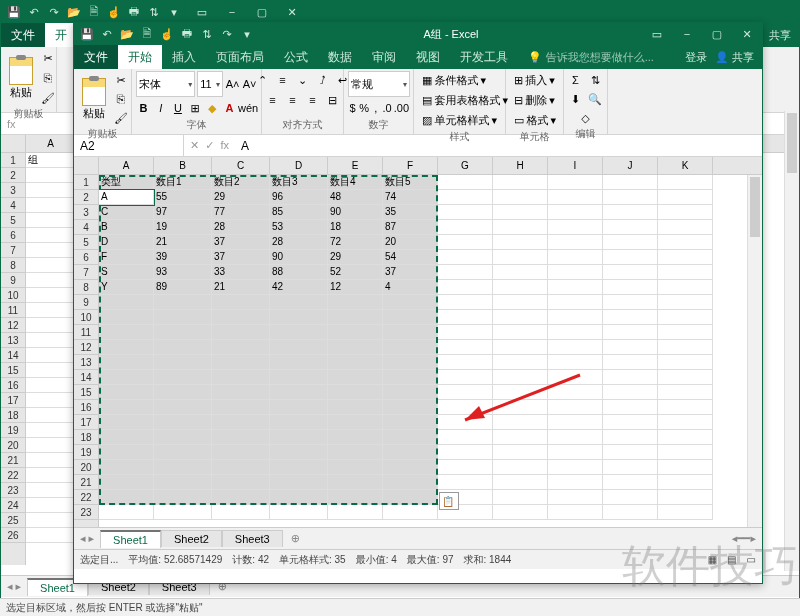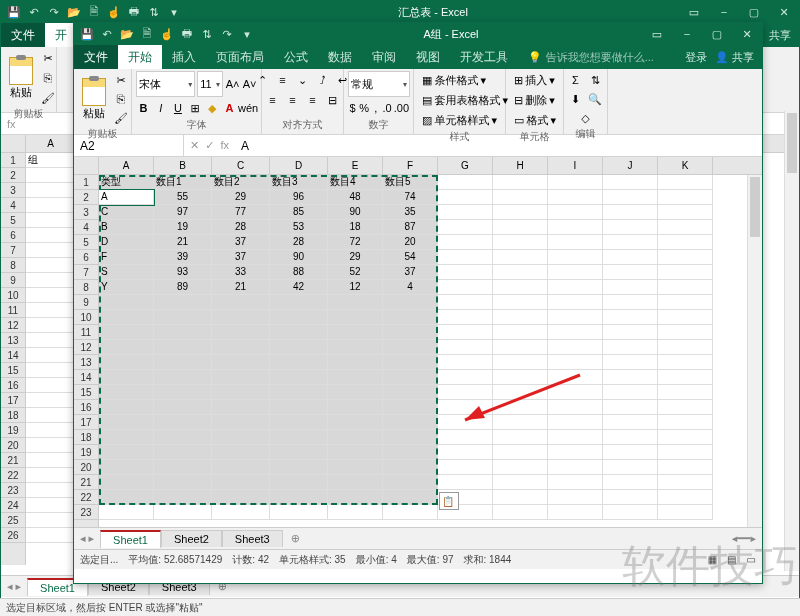--- a/index.html
+++ b/index.html
@@ -36,28 +36,28 @@
 .grid-wrap { display:flex; background:#fff; }
 .row-hdrs { background:#e6e6e6; border-right:1px solid #ccc; }
 .row-hdr { height:15px; border-bottom:1px solid #ccc; text-align:center; font-size:10px; color:#333; width:24px; line-height:15px; }
 .row-hdr.hdr-row { height:18px; }
 .cols { flex:1; overflow:hidden; }
 .col-hdrs { display:flex; background:#e6e6e6; height:18px; border-bottom:1px solid #ccc; }
 .col-hdr { border-right:1px solid #ccc; text-align:center; font-size:10px; line-height:18px; }
 .cells { position:relative; }
 .cell-row { display:flex; height:15px; }
 .cell { border-right:1px solid #ddd; border-bottom:1px solid #ddd; font-size:10px; padding:0 2px; line-height:14px; overflow:hidden; white-space:nowrap; }
-.cell.num { text-align:center; }
+.cell.num { text-align:left; }
 .cell.sel { background:#d8d8d8; }
 .cell.active { background:#fff; outline:1px solid #0a6b47; z-index:2; position:relative; }
 .marquee { position:absolute; border:2px dashed #0a6b47; pointer-events:none; }
 .sheet-tabs { height:22px; background:#f1f1f1; border-top:1px solid #ccc; display:flex; align-items:center; font-size:11px; }
 .st-nav { padding:0 6px; color:#888; cursor:pointer; }
 .st-tab { padding:2px 12px; border:1px solid #ccc; border-bottom:none; background:#e6e6e6; cursor:pointer; }
-.st-tab.active { background:#fff; color:#0a6b47; border-top:2px solid #b91c1c; }
+.st-tab.active { background:#fff; color:#0a6b47; border-top:2px solid #737373; }
 .st-add { padding:0 8px; color:#888; cursor:pointer; }
 .statusbar { height:20px; background:#f1f1f1; border-top:1px solid #ccc; display:flex; align-items:center; font-size:10px; color:#444; gap:10px; padding:0 6px; overflow:hidden; }
 .watermark { position:absolute; right:2px; bottom:20px; font-size:44px; color:rgba(120,120,120,.35); font-weight:300; pointer-events:none; }
 .arrow { position:absolute; pointer-events:none; }
 .footer { position:absolute; bottom:0; left:0; right:0; height:18px; background:#f1f1f1; border-top:1px solid #ccc; font-size:10px; padding:2px 6px; color:#444; }
 svg { display:block; }
 .scroll-v { position:absolute; right:0; top:110px; bottom:44px; width:15px; background:#f1f1f1; border-left:1px solid #ddd; }
 .scroll-thumb-v { background:#cdcdcd; margin:2px; height:60px; }
 .paste-opts { position:absolute; width:20px; height:18px; background:#fff; border:1px solid #999; cursor:pointer; display:flex; align-items:center; justify-content:center; font-size:10px; }
 </style>
@@ -70,21 +70,20 @@
       <div class="qat-ico">💾</div>
       <div class="qat-ico">↶</div>
       <div class="qat-ico">↷</div>
       <div class="qat-ico">📂</div>
       <div class="qat-ico">🗎</div>
       <div class="qat-ico">☝</div>
       <div class="qat-ico">🖶</div>
       <div class="qat-ico">⇅</div>
       <div class="qat-ico">▾</div>
     </div>
-    <div class="title-center">汇总表 - Excel</div>
     <div class="winctrl">
       <div>▭</div>
       <div>−</div>
       <div>▢</div>
       <div>✕</div>
     </div>
   </div>
   <div class="ribbon-tabs">
     <div class="rtab file">文件</div>
     <div class="rtab active">开</div>

